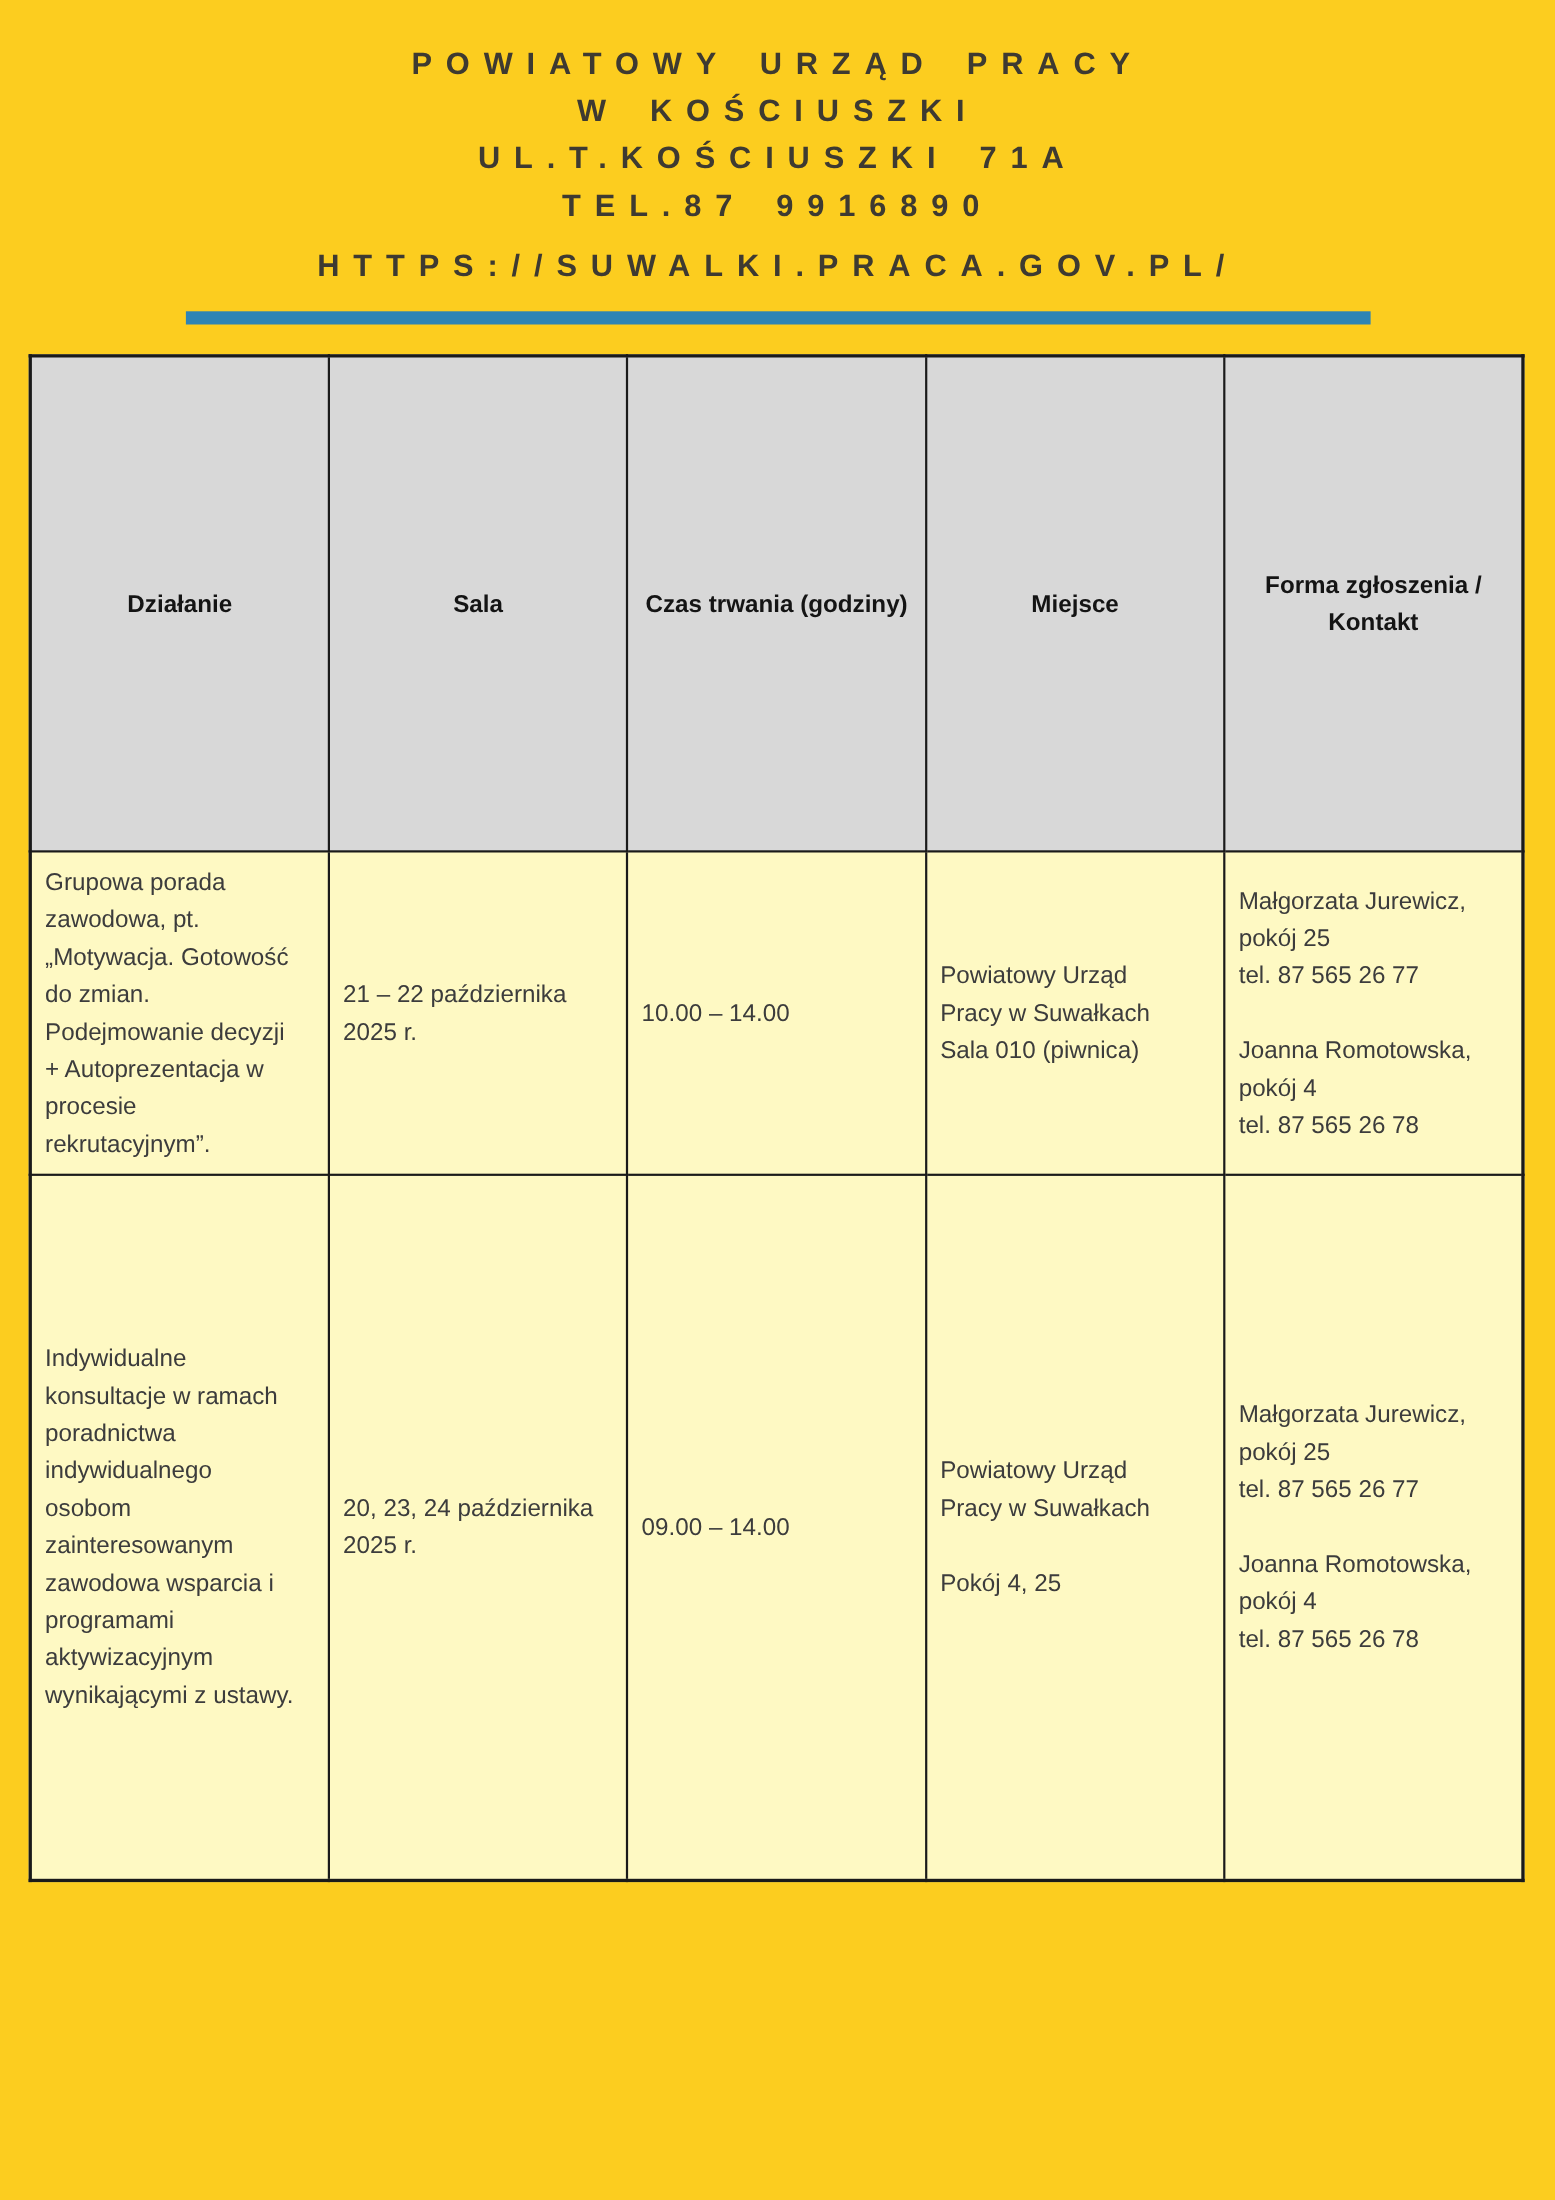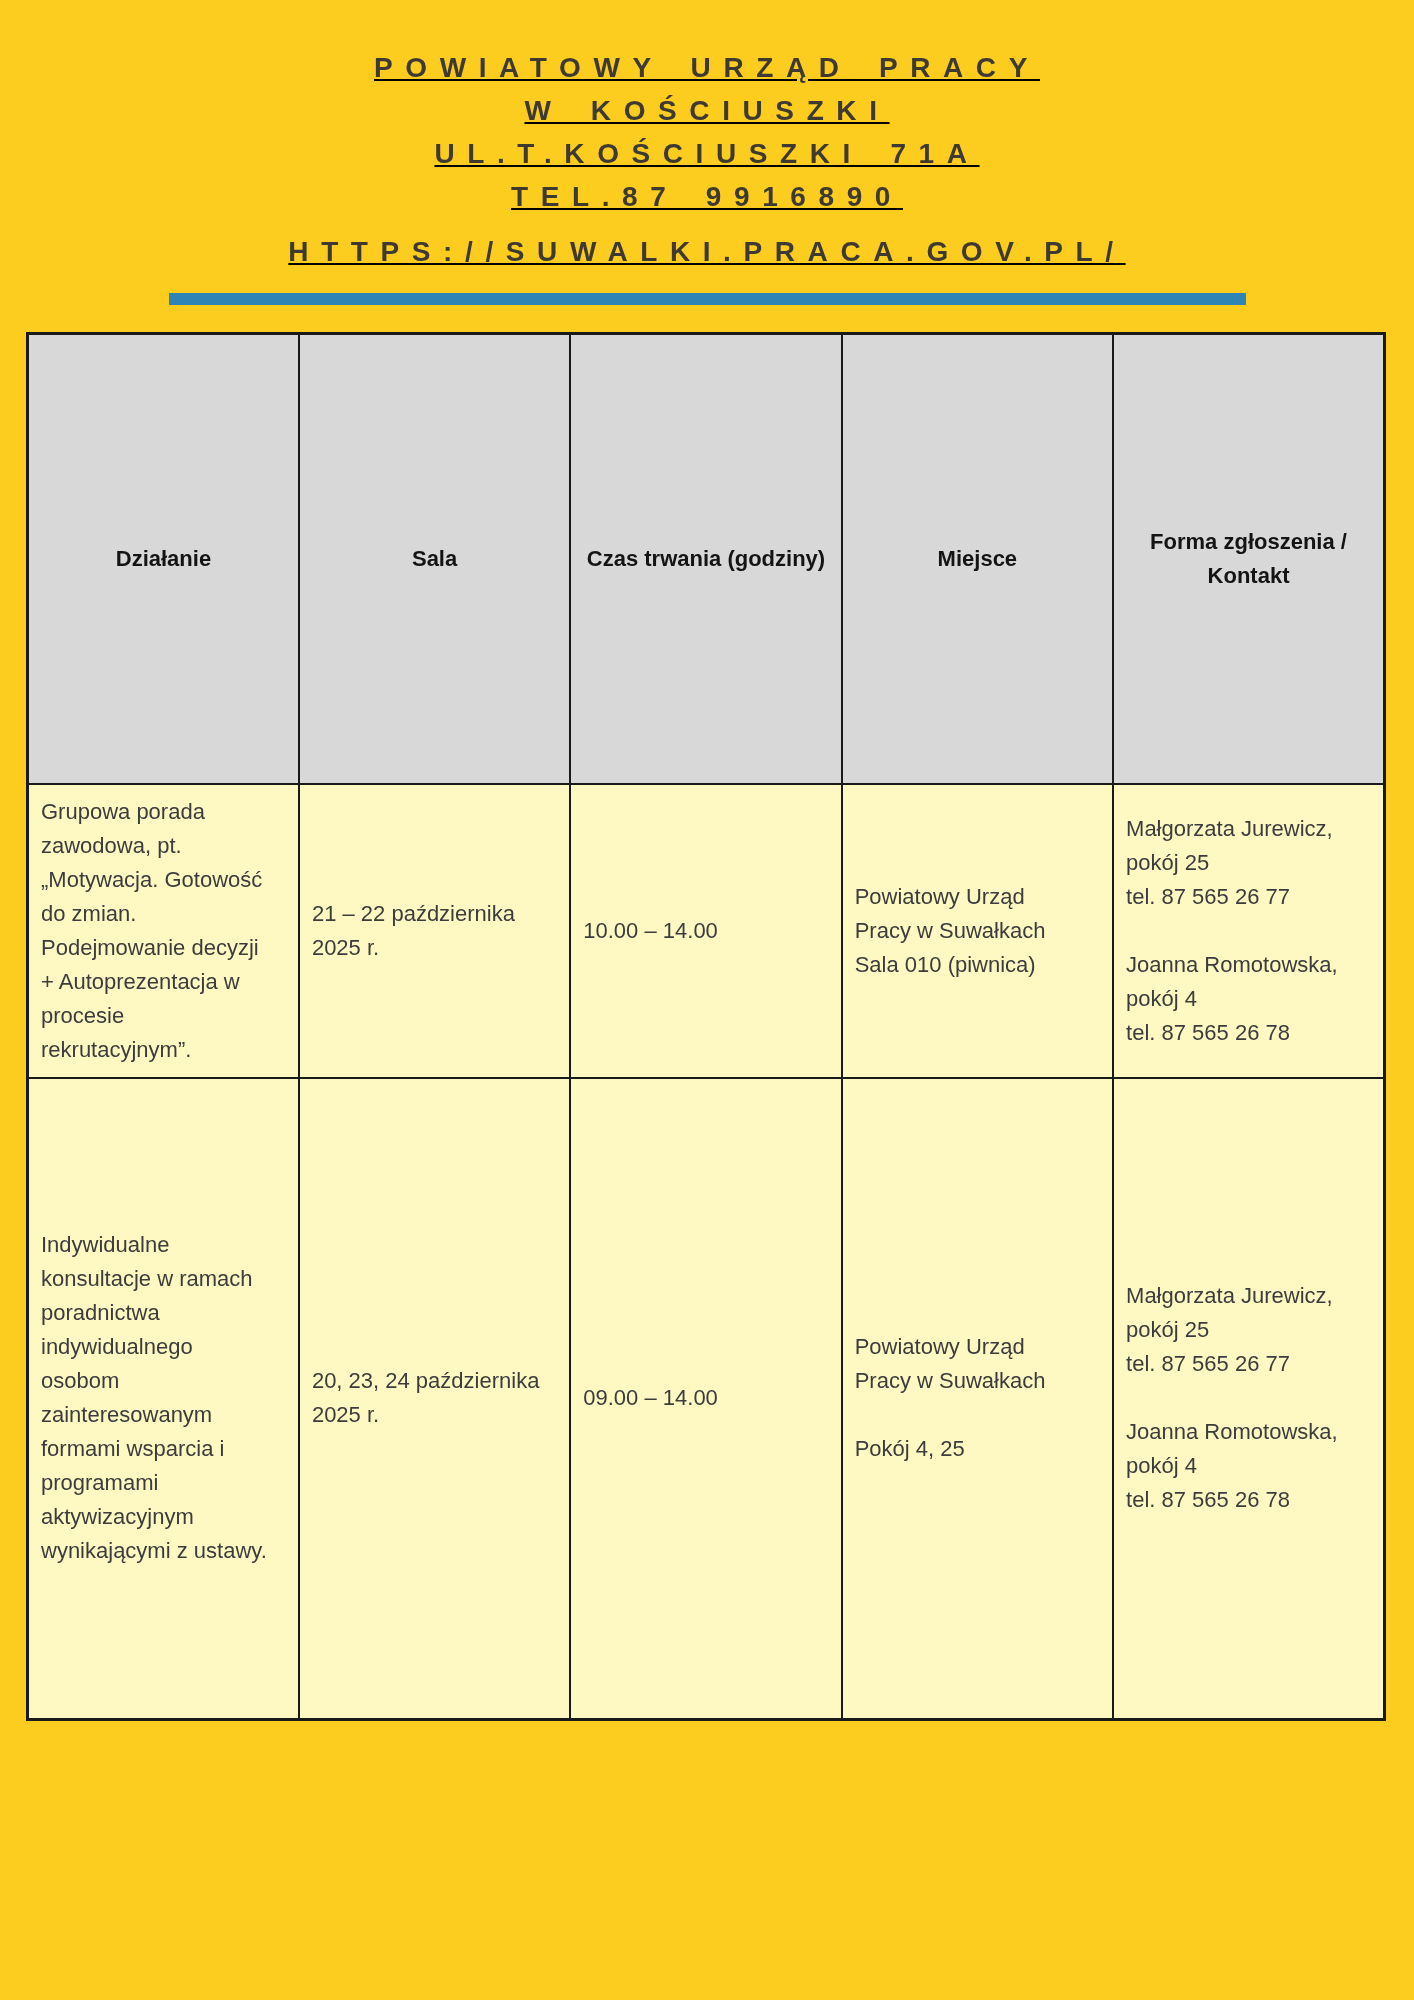--- a/index.html
+++ b/index.html
@@ -13,21 +13,21 @@
   }
   *{margin:0;padding:0;box-sizing:border-box;}
   html,body{width:1414px;}
   body{
     height:2000px;
     background:var(--bg);
     font-family:"Liberation Sans","DejaVu Sans",sans-serif;
     overflow:hidden;
   }
   .page{width:1414px;height:2000px;background:var(--bg);}
-  header{padding-top:46px;text-decoration:underline;}
+  header{padding-top:36px;}
   .hline{
     text-align:center;
     font-weight:bold;
     font-size:28px;
     line-height:43px;
     letter-spacing:0.45em;
     word-spacing:0.25em;
     color:var(--header_text);
     white-space:nowrap;
   }
@@ -111,21 +111,21 @@
         <td>10.00 – 14.00</td>
         <td>Powiatowy Urząd Pracy w Suwałkach
 Sala 010 (piwnica)</td>
         <td>Małgorzata Jurewicz, pokój 25
 tel. 87 565 26 77
 
 Joanna Romotowska, pokój 4
 tel. 87 565 26 78</td>
       </tr>
       <tr class="row-1">
-        <td>Indywidualne konsultacje w ramach poradnictwa indywidualnego osobom zainteresowanym formami wsparcia i programami aktywizacyjnym wynikającymi z ustawy.</td>
+        <td>Indywidualne konsultacje w ramach poradnictwa indywidualnego osobom zainteresowanym zawodowa wsparcia i programami aktywizacyjnym wynikającymi z ustawy.</td>
         <td>20, 23, 24 października 2025 r.</td>
         <td>09.00 – 14.00</td>
         <td>Powiatowy Urząd Pracy w Suwałkach
 
 Pokój 4, 25</td>
         <td>Małgorzata Jurewicz, pokój 25
 tel. 87 565 26 77
 
 Joanna Romotowska, pokój 4
 tel. 87 565 26 78</td>

